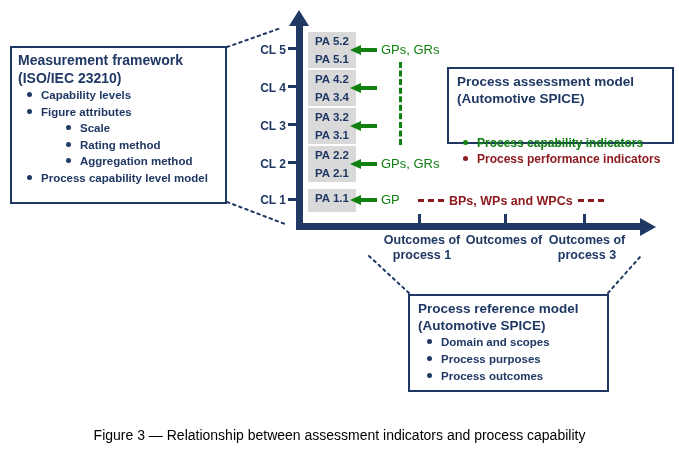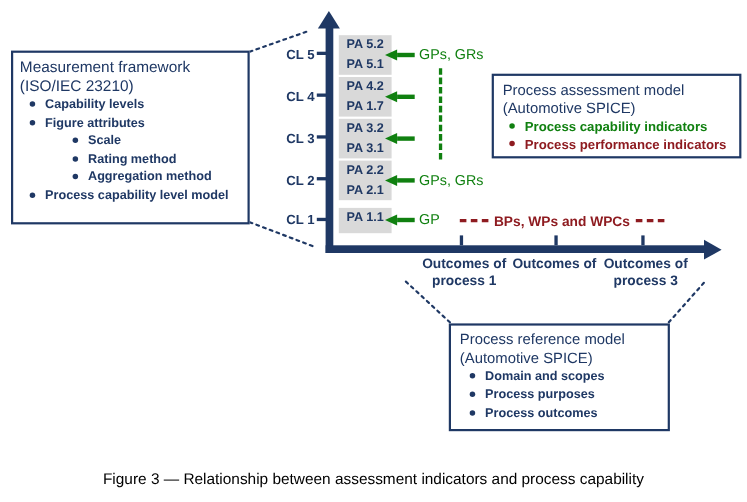--- a/index.html
+++ b/index.html
@@ -1,33 +1,33 @@
 <!DOCTYPE html>
 <html><head>
 <meta charset="utf-8">
 <style>
   html,body{margin:0;padding:0;background:#fff;}
   #canvas{position:relative;width:679px;height:456px;background:#fff;overflow:hidden;
           font-family:"Liberation Sans",sans-serif;}
   .frame{position:absolute;border:2px solid #1F3864;background:#fff;box-sizing:border-box;}
-  .box-title{font-weight:400;color:#1F3864;}
+  .box-title{font-weight:700;color:#1F3864;}
   .li{display:flex;align-items:flex-start;font-weight:700;color:#1F3864;}
   .bullet{width:5px;height:5px;border-radius:50%;background:currentColor;flex:none;
           margin:5px 9px 0 0;}
   
   #measurement-box{left:10px;top:46px;width:217px;height:158px;padding:3px 6px;}
   #measurement-box .box-title{font-size:14px;line-height:18px;}
   #measurement-box .li{font-size:11.5px;line-height:16.5px;}
   .lvl1{padding-left:9px;}
   .lvl2{padding-left:48px;}
   
   #assessment-box{left:447px;top:67px;width:227px;height:77px;padding:4px 8px;}
   #assessment-box .box-title{font-size:13.5px;line-height:17px;}
   #assessment-box .li{font-size:12px;line-height:16px;padding-left:6px;}
-  .green-item{color:#108010;}
+  .green-item{color:#108010;margin-top:28px;}
   .red-item{color:#8E1B20;}
   
   #reference-box{left:408px;top:294px;width:201px;height:98px;padding:4px 8px;}
   #reference-box .box-title{font-size:13.5px;line-height:17px;}
   #reference-box .li{font-size:11.5px;line-height:17px;padding-left:9px;}
   
   .axis-bar{position:absolute;background:#1F3864;}
   #v-axis-bar{left:296px;top:24px;width:7px;height:206px;}
   #v-axis-head{position:absolute;left:289px;top:10px;width:0;height:0;
     border-left:10px solid transparent;border-right:10px solid transparent;
@@ -122,21 +122,21 @@
   <div class="cl-label" style="top:118px">CL 3</div>
   <div class="cl-label" style="top:156px">CL 2</div>
   <div class="cl-label" style="top:192px">CL 1</div>
 
   <div class="pa-box" style="top:32px;height:36px">
     <div>PA 5.2</div>
     <div>PA 5.1</div>
   </div>
   <div class="pa-box" style="top:70px;height:36px">
     <div>PA 4.2</div>
-    <div>PA 1.7</div>
+    <div>PA 3.4</div>
   </div>
   <div class="pa-box" style="top:108px;height:36px">
     <div>PA 3.2</div>
     <div>PA 3.1</div>
   </div>
   <div class="pa-box" style="top:146px;height:36px">
     <div>PA 2.2</div>
     <div>PA 2.1</div>
   </div>
   <div class="pa-box" style="top:189px;height:23px" id="pa-box-cl1">

